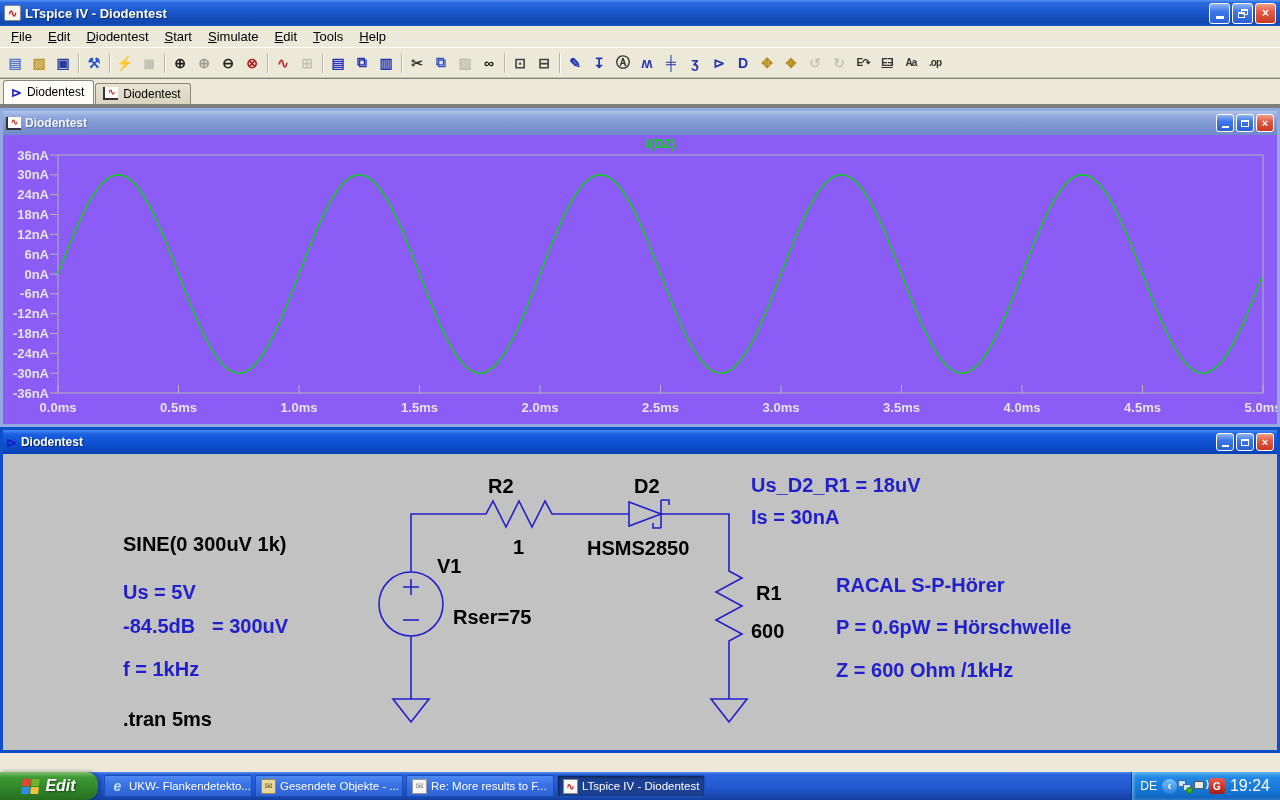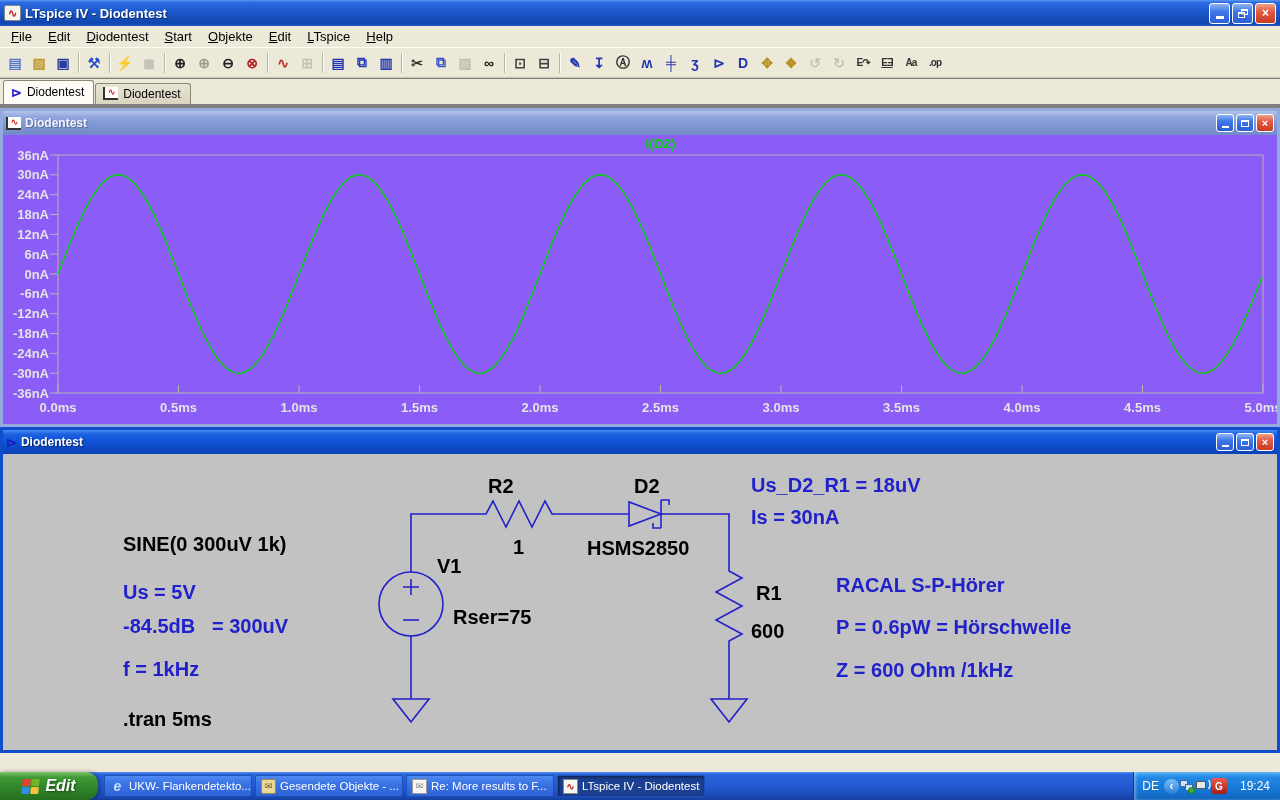--- a/index.html
+++ b/index.html
@@ -95,21 +95,21 @@
   .task.active { background:#1b3f91; box-shadow:inset 1px 1px 3px rgba(0,0,0,.55); }
   .task .ticon { width:15px; height:15px; flex:0 0 auto; display:flex; align-items:center; justify-content:center; font-size:11px; }
   .ticon.ie-icon { color:#bfe0ff; font-weight:bold; font-style:italic; font-size:14px; }
   .ticon.sent-items-icon { background:#e8d89a; border:1px solid #9a8b4a; border-radius:2px; color:#5a4a10; font-size:9px; }
   .ticon.mail-icon { background:#f4f4f0; border:1px solid #999; color:#777; font-size:9px; }
   .ticon.ltspice-icon { background:#f6f6f2; border:1px solid #888; color:#c02020; font-weight:bold; font-size:10px; }
   .tray { height:28px; display:flex; align-items:center; padding:0 10px 0 8px; gap:5px;
     background:linear-gradient(180deg,#51aef4 0%,#2388e4 20%,#1474d2 70%,#0f62ba 100%);
     border-left:1px solid #0a3a8c; box-shadow:inset 2px 0 3px rgba(255,255,255,.35); }
   .tray .lang { color:#fff; font-size:12px; }
-  .tray .clock { color:#fff; font-size:12px; margin-left:8px; }
+  .tray .clock { color:#fff; font-size:16px; margin-left:0; }
   .ti { width:16px; height:16px; display:flex; align-items:center; justify-content:center; }
   .ti-chevron { width:15px; height:15px; border-radius:50%;
     background:linear-gradient(180deg,#7cc0fa,#2a7fd8); color:#fff; font-size:12px; font-weight:bold; line-height:13px; }
   .ti-network { position:relative; }
   .ti-network i { position:absolute; width:8px; height:7px; background:#cfe4fa; border:1px solid #3a6aa8; left:1px; top:2px; }
   .ti-network i + i { left:6px; top:6px; }
   .ti-network b { position:absolute; width:7px; height:7px; border-radius:50%; background:#3fae2a; right:0; bottom:0; border:1px solid #1d7a12;}
   .ti-display { position:relative; }
   .ti-display i { position:absolute; left:1px; top:3px; width:10px; height:8px; background:#e8e8e4; border:1px solid #555; }
   .ti-display b { position:absolute; right:0; top:1px; color:#fff; font-size:9px; font-weight:bold; }
@@ -135,23 +135,23 @@
         </div>
       <div class="wbtn close">×</div>
     </div>
   </div>
 
   <div class="menubar" id="menubar">
       <div class="menu-item">File</div>
       <div class="menu-item">Edit</div>
       <div class="menu-item">Diodentest</div>
       <div class="menu-item">Start</div>
-      <div class="menu-item">Objekte</div>
+      <div class="menu-item">Simulate</div>
       <div class="menu-item">Edit</div>
-      <div class="menu-item">LTspice</div>
+      <div class="menu-item">Tools</div>
       <div class="menu-item">Help</div>
     </div>
 
   <div class="toolbar" id="toolbar">
       <div class="tb" style="color: rgb(90, 120, 200);">▤</div>
       <div class="tb" style="color: rgb(192, 154, 48);">▨</div>
       <div class="tb" style="color: rgb(40, 60, 156);">▣</div>
       <div class="tb-sep"></div>
       <div class="tb" style="color: rgb(40, 80, 200);">⚒</div>
       <div class="tb-sep"></div>

